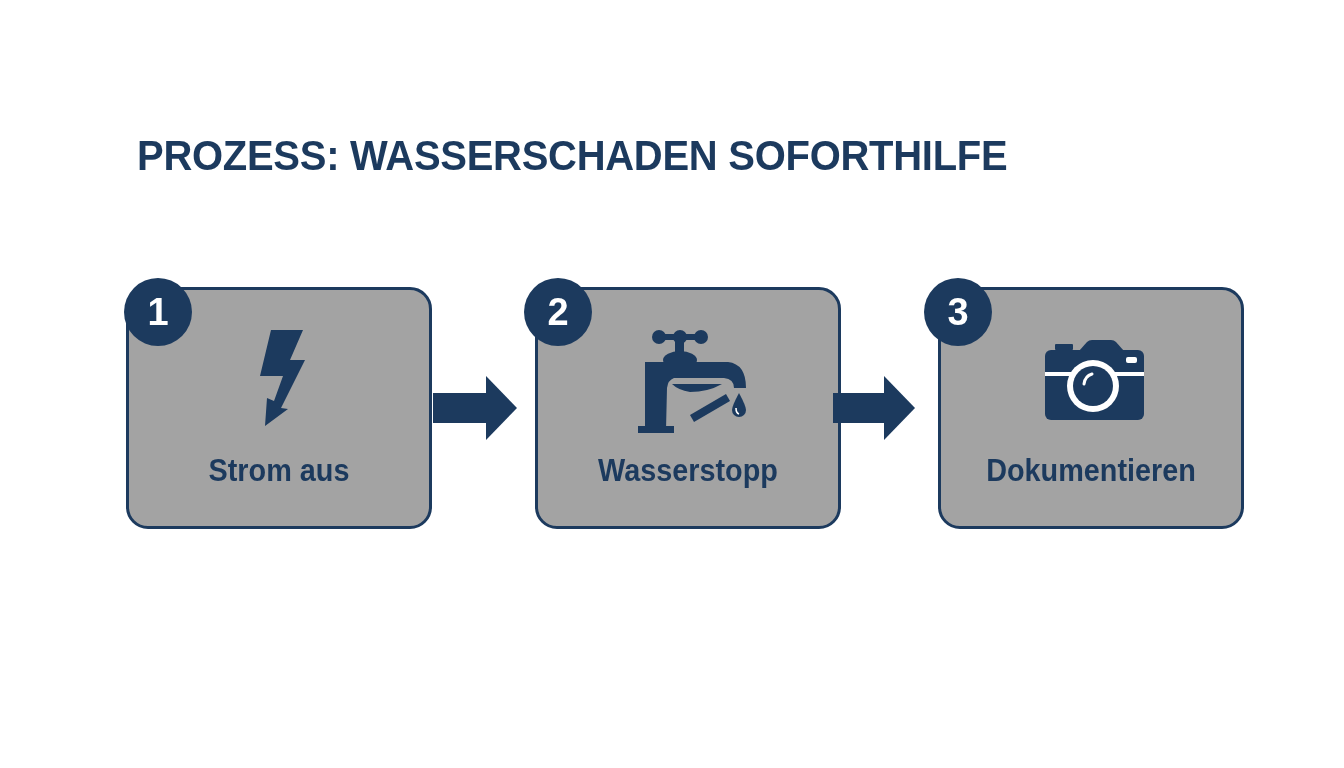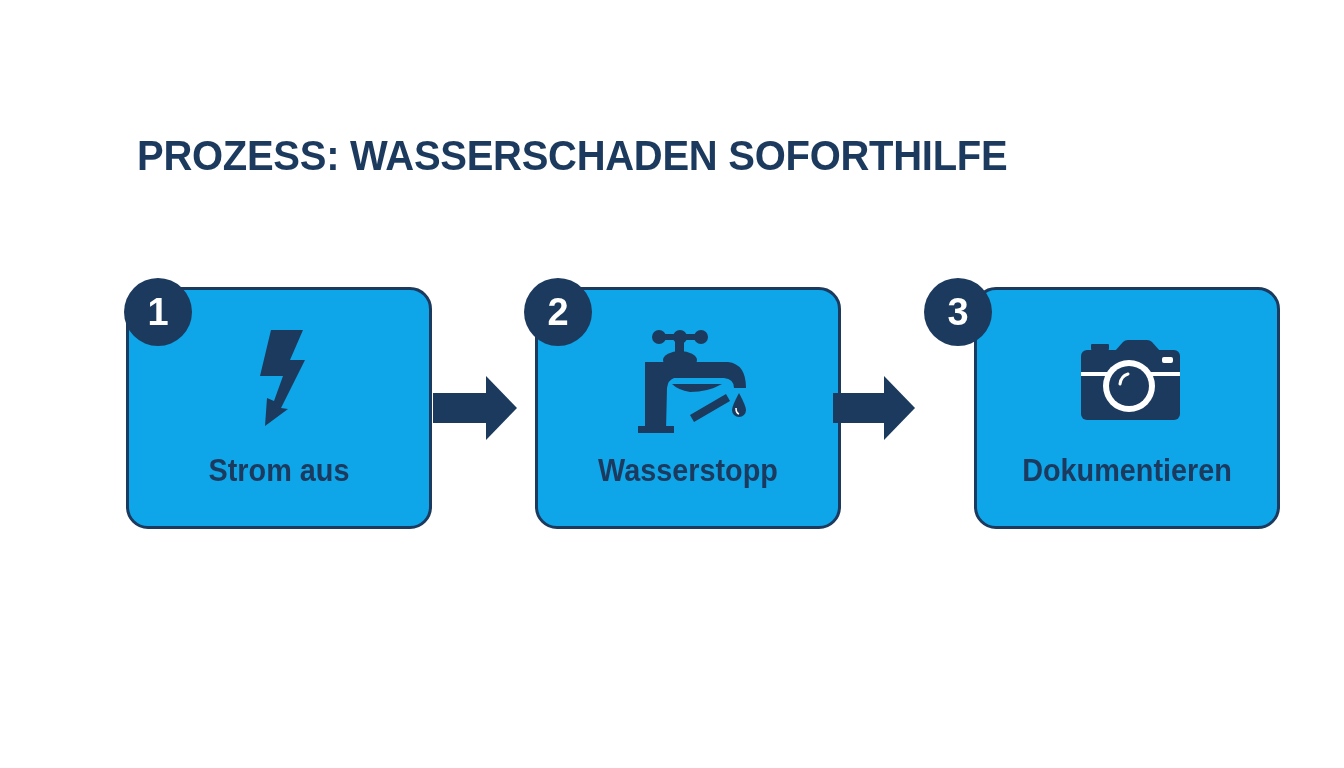--- a/index.html
+++ b/index.html
@@ -1,21 +1,21 @@
 <!DOCTYPE html>
 <html><head>
 <meta charset="utf-8">
 <style>
   html, body { margin:0; padding:0; }
   body { width:1344px; height:768px; background:#ffffff; position:relative; overflow:hidden;
          font-family:"Liberation Sans", "DejaVu Sans", sans-serif; color:#1c3a5e; }
   .title { position:absolute; left:137px; top:131px; font-size:43px; font-weight:bold;
            letter-spacing:-0.3px; white-space:nowrap; color:#1c3a5e; transform:scaleX(0.93); transform-origin:left top; }
   .step { position:absolute; top:287px; width:300px; height:236px; border:3px solid #1c3a5e;
-          border-radius:22px; background:#0ea5e9; box-sizing:content-box; }
+          border-radius:22px; background:#a3a3a3; box-sizing:content-box; }
   .badge { position:absolute; width:68px; height:68px; border-radius:50%; background:#1c3a5e;
            color:#fff; font-weight:bold; font-size:38px; display:flex; align-items:center; justify-content:center;
            top:278px; }
   .icon { position:absolute; }
   .label { position:absolute; left:0; width:100%; top:162px; text-align:center; font-size:32px;
            font-weight:bold; color:#1c3a5e; transform:scaleX(0.9); }
   .arrow { position:absolute; top:376px; }
 </style>
 </head>
 <body>
@@ -54,21 +54,21 @@
   </svg>
   <div class="label">Wasserstopp</div>
 </div>
 <div class="badge" style="left:524px;">2</div>
 
 <svg class="arrow" style="left:833px;" width="86" height="64" viewBox="0 0 86 64">
   <rect x="0" y="17" width="54" height="30" fill="#1c3a5e"></rect>
   <polygon points="51,0 82,32 51,64" fill="#1c3a5e"></polygon>
 </svg>
 
-<div class="step" style="left:974px;">
+<div class="step" style="left:938px;">
   <svg class="icon" style="left:104px; top:50px;" width="100" height="80" viewBox="0 0 100 80">
     <g fill="#1c3a5e">
       <rect x="10" y="4" width="18" height="6" rx="1"></rect>
       <path d="M34,11 L42,2 Q44,0 47,0 L66,0 Q69,0 71,2 L79,11 Z"></path>
       <rect x="0" y="10" width="99" height="70" rx="6"></rect>
     </g>
     <rect x="0" y="32" width="99" height="4" fill="#fff"></rect>
     <circle cx="48" cy="46" r="26" fill="#fff"></circle>
     <circle cx="48" cy="46" r="20" fill="#1c3a5e"></circle>
     <path d="M39,44 Q40,36 47,34" stroke="#fff" stroke-width="3" fill="none" stroke-linecap="round"></path>

